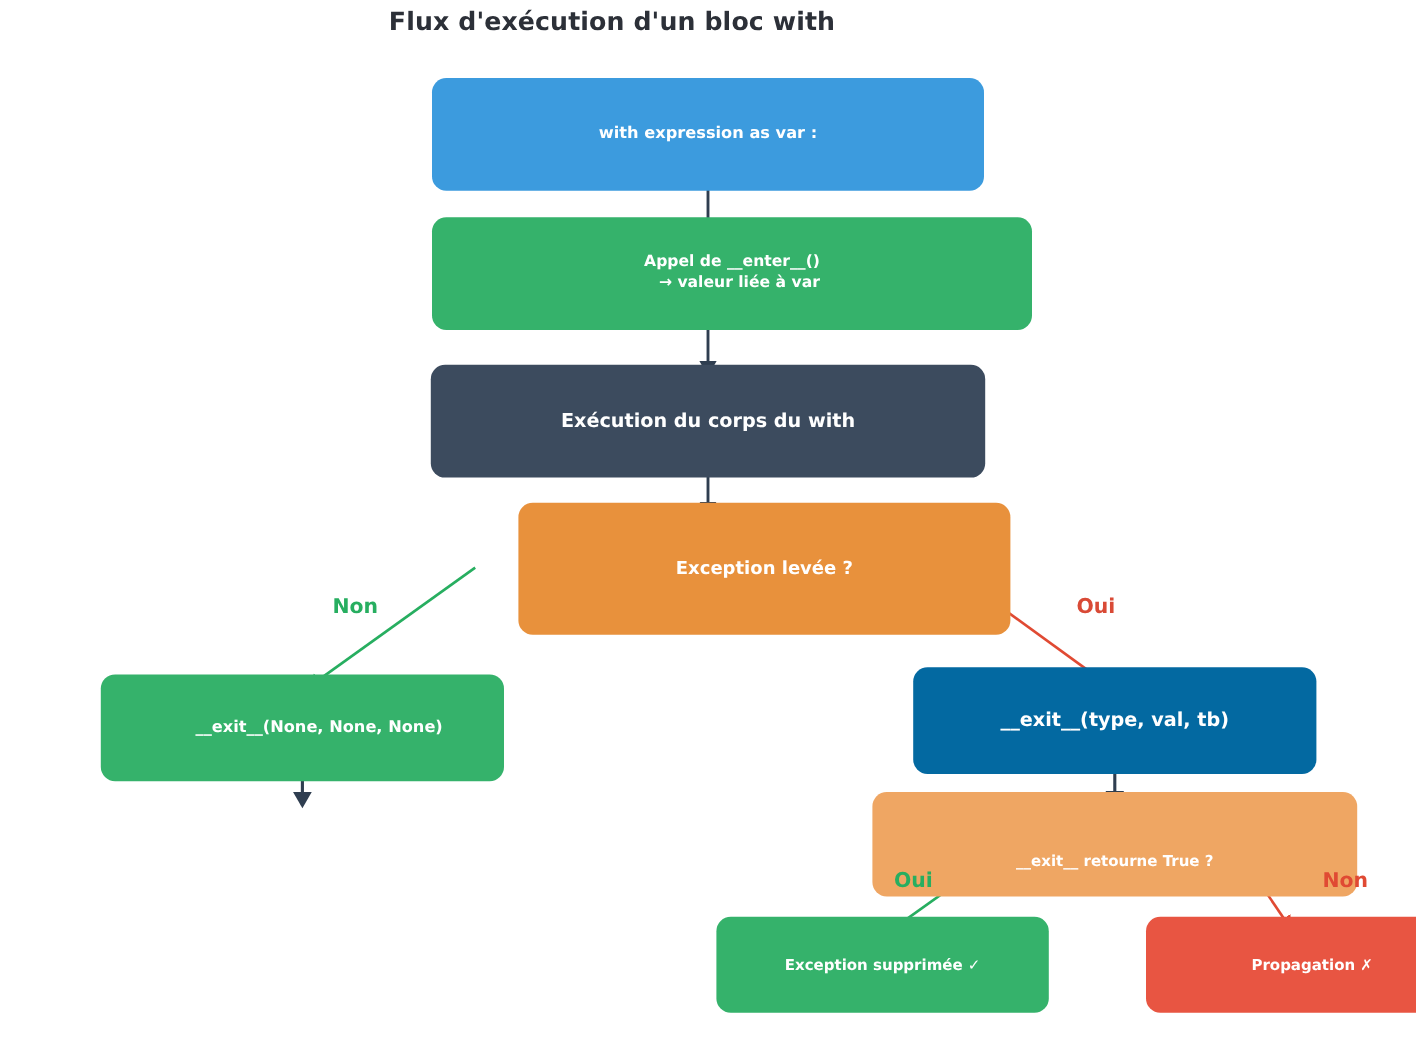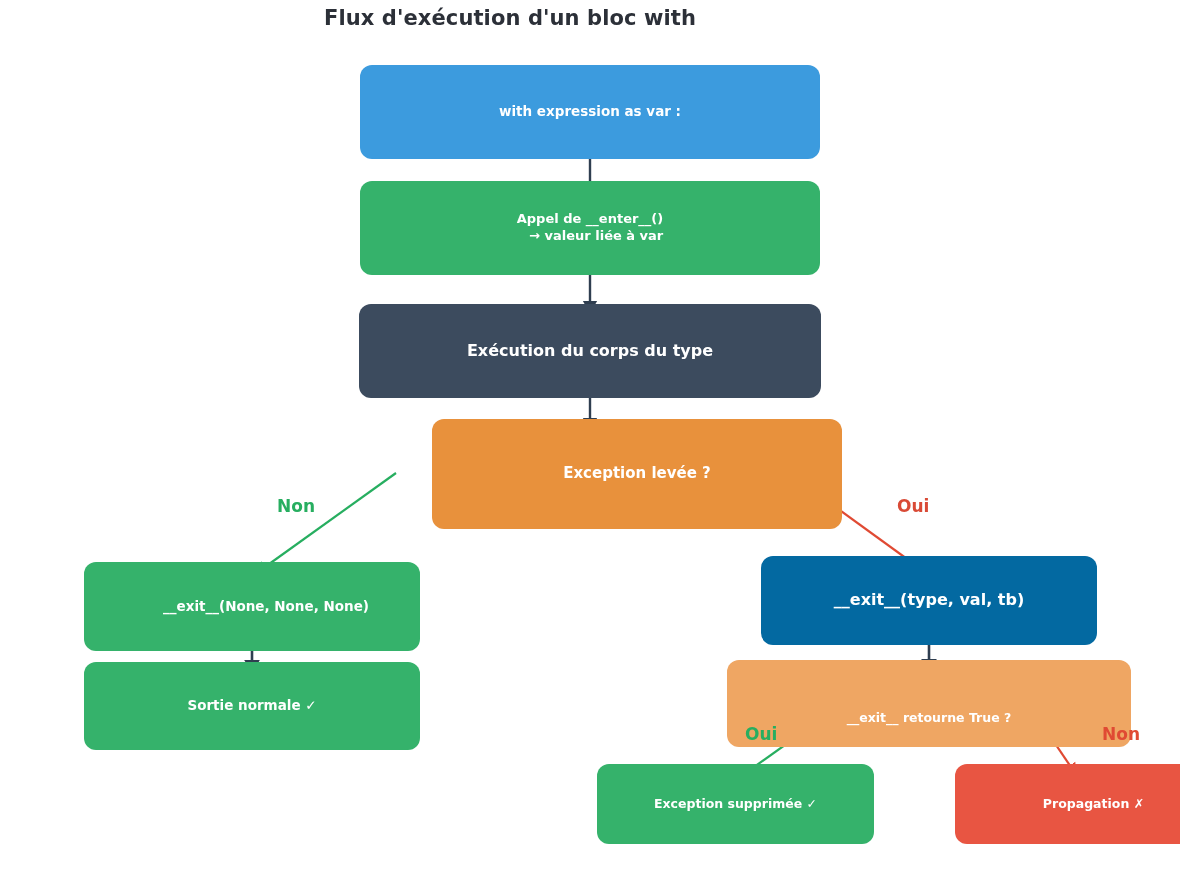--- a/index.html
+++ b/index.html
@@ -56,21 +56,21 @@
     position: absolute;
     left: 0;
     top: 0;
     width: 1180px;
     height: 880px;
     overflow: visible;
     pointer-events: none;
   }
   
   #n-with      { left: 360px;  top: 65px;  width: 460px; height: 94px;  background: #3C9BDE; font-size: 13.5px; }
-  #n-enter     { left: 360px;  top: 181px; width: 460px; height: 94px;  background: #35B26B; font-size: 13px; }
+  #n-enter     { left: 360px;  top: 181px; width: 500px; height: 94px;  background: #35B26B; font-size: 13px; }
   #n-body      { left: 359px;  top: 304px; width: 462px; height: 94px;  background: #3C4B5E; font-size: 16px; }
   #n-exc       { left: 385px;  top: 419px; width: 410px; height: 110px; background: #E8913C; font-size: 15px; margin-left: 47px; }
   #n-exitnone  { left: 84px;   top: 562px; width: 336px; height: 89px;  background: #35B26B; font-size: 13.5px; padding-left: 38px; }
   #n-sortie    { left: 84px;   top: 662px; width: 336px; height: 88px;  background: #35B26B; font-size: 13.5px; }
   #n-exittype  { left: 761px;  top: 556px; width: 336px; height: 89px;  background: #0369a1; font-size: 16px; }
   #n-rettrue   { left: 727px;  top: 660px; width: 404px; height: 87px;  background: #EFA663; font-size: 12.5px;
                  align-items: flex-start; padding-top: 50px; }
   #n-supprime  { left: 597px;  top: 764px; width: 277px; height: 80px;  background: #35B26B; font-size: 12.5px; }
   #n-propag    { left: 955px;  top: 764px; width: 277px; height: 80px;  background: #E85542; font-size: 12.5px; }
 
@@ -115,25 +115,24 @@
     <line x1="929" y1="641" x2="929" y2="670" stroke="#2F3E50" stroke-width="2.6" marker-end="url(#ah-dark)"></line>
 
     <line x1="841" y1="705" x2="740" y2="777" stroke="#27AE60" stroke-width="2.2" marker-end="url(#ah-green)"></line>
 
     <line x1="1029" y1="705" x2="1075" y2="773" stroke="#E04A33" stroke-width="2.2" marker-end="url(#ah-red)"></line>
   </svg>
 
   <div class="node" id="n-with">with expression as var :</div>
   <div class="node" id="n-enter">Appel de __enter__()
 → valeur liée à var</div>
-  <div class="node" id="n-body">Exécution du corps du type</div>
+  <div class="node" id="n-body">Exécution du corps du with</div>
   <div class="node" id="n-exc">Exception levée ?</div>
 
   <div class="node" id="n-exitnone">__exit__(None, None, None)</div>
-  <div class="node" id="n-sortie">Sortie normale ✓</div>
 
   <div class="node" id="n-exittype">__exit__(type, val, tb)</div>
   <div class="node" id="n-rettrue">__exit__ retourne True ?</div>
 
   <div class="node" id="n-supprime">Exception supprimée ✓</div>
   <div class="node" id="n-propag">Propagation ✗</div>
 
   <div class="edge-label" id="lbl-non-1">Non</div>
   <div class="edge-label" id="lbl-oui-1">Oui</div>
   <div class="edge-label" id="lbl-oui-2">Oui</div>

